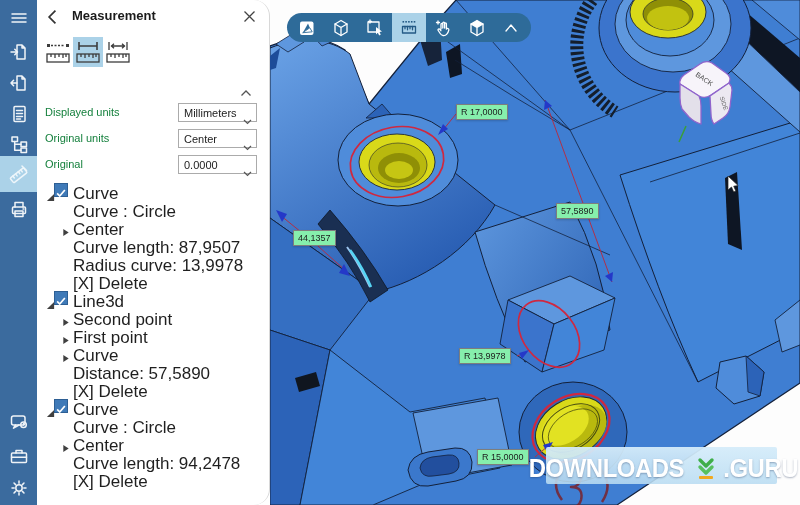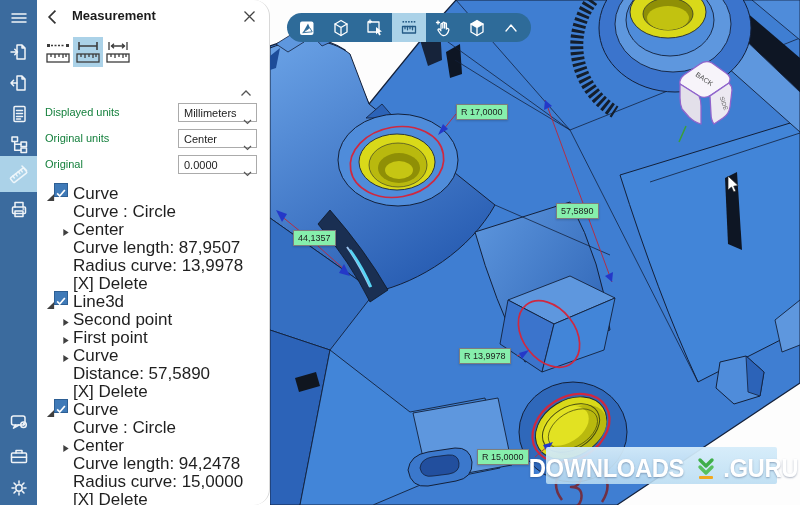--- a/index.html
+++ b/index.html
@@ -282,23 +282,20 @@
       <div class="trow">
           <span class="arr"><svg width="8" height="9" viewBox="0 0 8 10">
               <polygon points="1,1 7,5 1,9" fill="#404040"></polygon>
             </svg></span>
           <span class="lbl">Center</span>
         </div>
       <div class="trow">
           <span class="lbl">Curve length: 94,2478</span>
         </div>
       <div class="trow">
-          <span class="lbl">Radius curve: 15,0000</span>
-        </div>
-      <div class="trow">
           <span class="lbl">[X] Delete</span>
         </div>
     </div>
     <div id="tree-scroll">
       <span class="sarrow" style="top:3px"><svg width="7" height="7" viewBox="0 0 8 8">
             <polygon points="4,1 7.5,6 0.5,6" fill="#9a9a9a"></polygon>
           </svg></span>
       <div id="thumb"></div>
       <span class="sarrow" style="top:313px"><svg width="7" height="7" viewBox="0 0 8 8">
             <polygon points="0.5,2 7.5,2 4,7" fill="#9a9a9a"></polygon>

